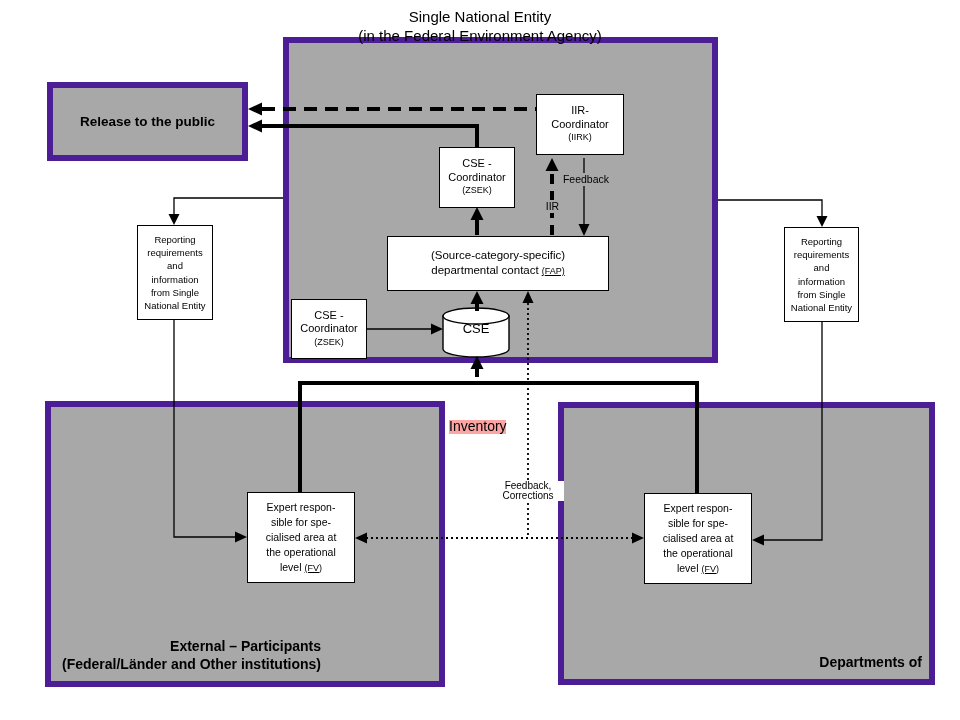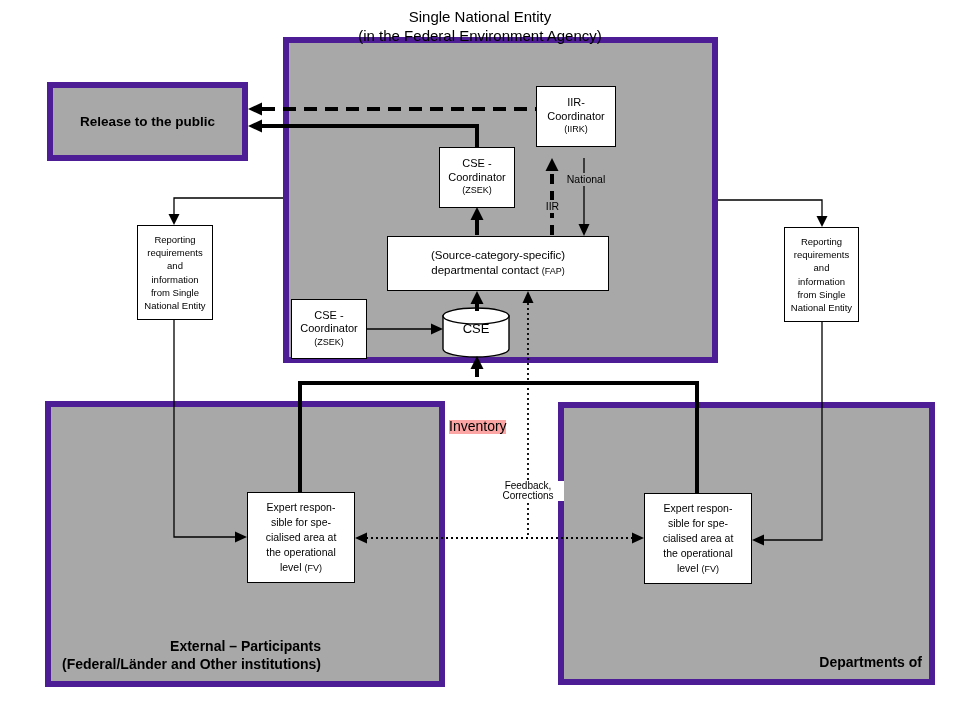--- a/index.html
+++ b/index.html
@@ -7,32 +7,32 @@
            font-family:"Liberation Sans",sans-serif;color:#000;overflow:hidden;}
   .layer-svg{position:absolute;left:0;top:0;z-index:2;pointer-events:none;}
   .graybox{position:absolute;background:#a8a8a8;border:6px solid #4c1d95;box-sizing:border-box;z-index:1;}
   .whitebox{position:absolute;background:#ffffff;border:1px solid #000;box-sizing:border-box;z-index:3;
             display:flex;flex-direction:column;align-items:center;justify-content:center;text-align:center;}
   .entity-title{position:absolute;left:0;right:0;top:7px;text-align:center;font-weight:normal;
                 font-size:15px;line-height:19px;z-index:3;}
   #box-entity{left:283px;top:37px;width:435px;height:326px;}
   #box-release{left:47px;top:82px;width:201px;height:79px;z-index:1;display:flex;align-items:center;
                justify-content:center;text-align:center;font-weight:bold;font-size:13.5px;}
-  #box-iirk{left:536px;top:86px;width:80px;height:61px;font-size:11px;line-height:13.5px;}
+  #box-iirk{left:536px;top:94px;width:88px;height:61px;font-size:11px;line-height:13.5px;}
   #box-cse-top{left:439px;top:147px;width:76px;height:61px;font-size:11px;line-height:13.5px;}
   #box-fap{left:387px;top:236px;width:222px;height:55px;font-size:11.5px;line-height:15px;}
   #box-cse-left{left:291px;top:299px;width:76px;height:60px;font-size:11px;line-height:13.5px;}
   #box-reporting-left{left:137px;top:225px;width:76px;height:95px;font-size:9.5px;line-height:13.2px;}
   #box-reporting-right{left:784px;top:227px;width:75px;height:95px;font-size:9.5px;line-height:13.2px;}
   #box-external{left:45px;top:401px;width:400px;height:286px;}
   #box-departments{left:558px;top:402px;width:377px;height:283px;}
   #box-expert-left{left:247px;top:492px;width:108px;height:91px;font-size:10.5px;line-height:15px;}
   #box-expert-right{left:644px;top:493px;width:108px;height:91px;font-size:10.5px;line-height:15px;}
   .abbr{font-size:9px;}
-  .abbr-inline{font-size:9px;margin-left:3px;}
+  .abbr-inline{font-size:9px;margin-left:3px;text-decoration:underline;}
   .zone-label{position:absolute;font-weight:bold;font-size:14px;line-height:18px;z-index:3;}
   #label-external{left:11px;bottom:8px;text-align:right;}
   #label-departments{right:7px;bottom:8px;text-align:right;margin-top:44px;}
   .flow-label{position:absolute;z-index:4;text-align:center;font-size:10.5px;line-height:13px;}
   #label-feedback{left:560px;top:173px;width:52px;background:#a8a8a8;}
   #label-iir{left:539px;top:200px;width:27px;background:#a8a8a8;}
   #label-inventory{left:449px;top:376px;width:57px;height:14px;background:#fca5a5;font-size:14px;margin-top:44px;}
   #label-feedback-corrections{left:492px;top:465px;width:72px;background:#ffffff;font-size:10px;line-height:10px;margin-top:16px;}
   #cse-db-label{position:absolute;left:443px;top:321px;width:66px;text-align:center;
                 font-size:13px;z-index:3;}
@@ -208,21 +208,21 @@
   <div class="whitebox" id="box-expert-right">
     <div>Expert respon-</div>
     <div>sible for spe-</div>
     <div>cialised area at</div>
     <div>the operational</div>
     <div>
       <span>level</span><span class="abbr-inline">(FV)</span>
     </div>
   </div>
 
-  <div class="flow-label" id="label-feedback">National</div>
+  <div class="flow-label" id="label-feedback">Feedback</div>
   <div class="flow-label" id="label-iir">IIR</div>
   <div class="flow-label" id="label-inventory">Inventory</div>
   <div class="flow-label" id="label-feedback-corrections">
     <div>Feedback,</div>
     <div>Corrections</div>
   </div>
 
 </div>
 
 </body></html>

